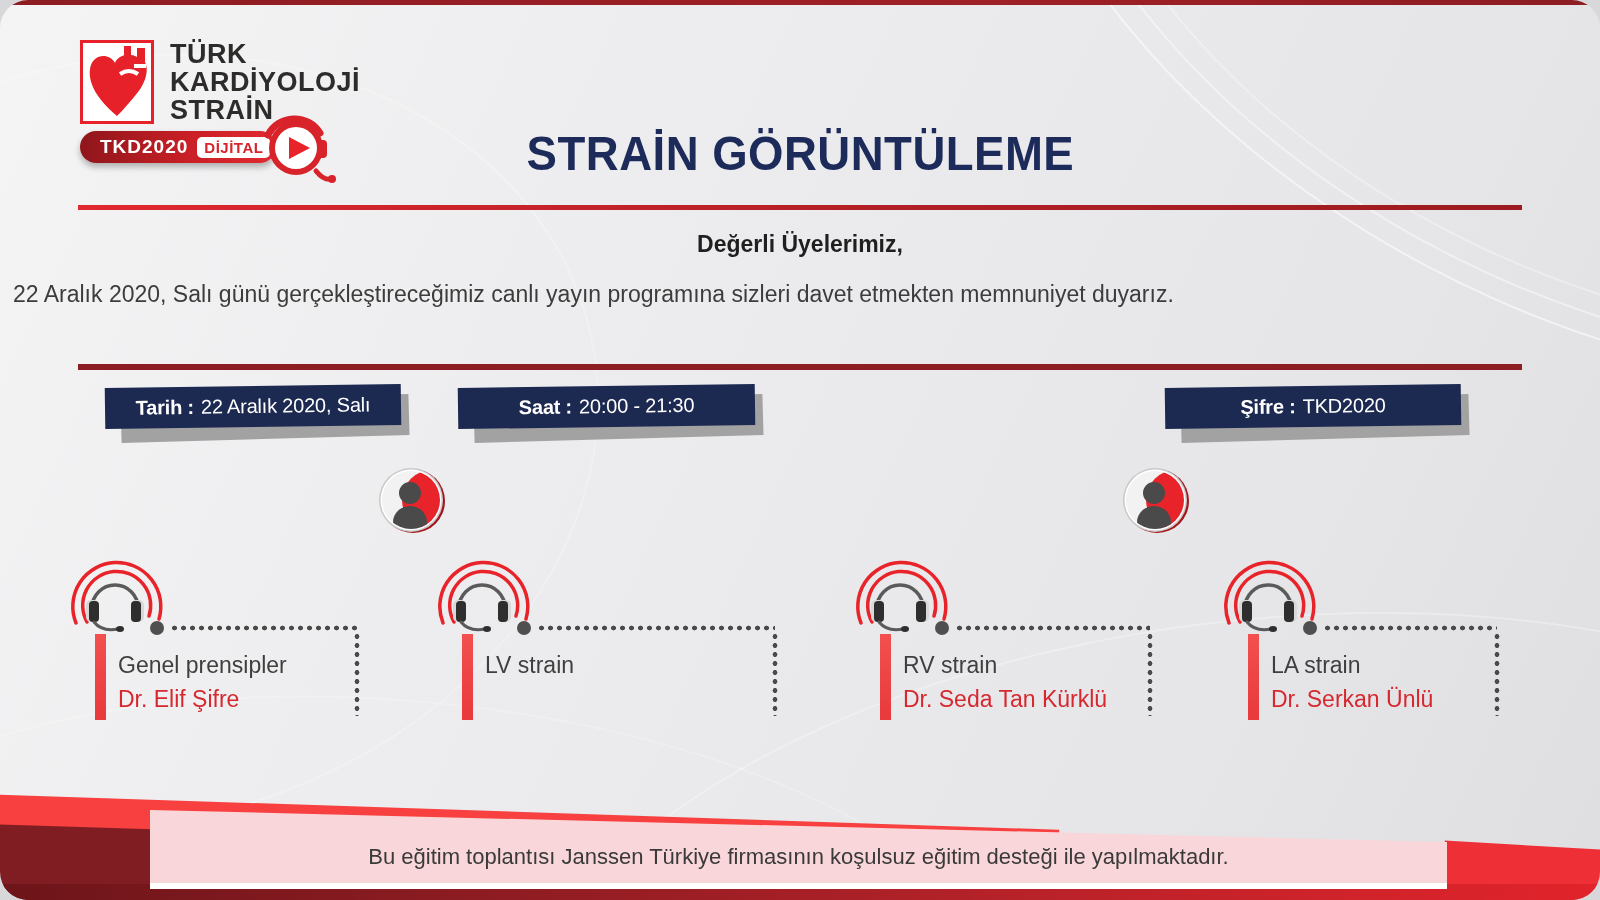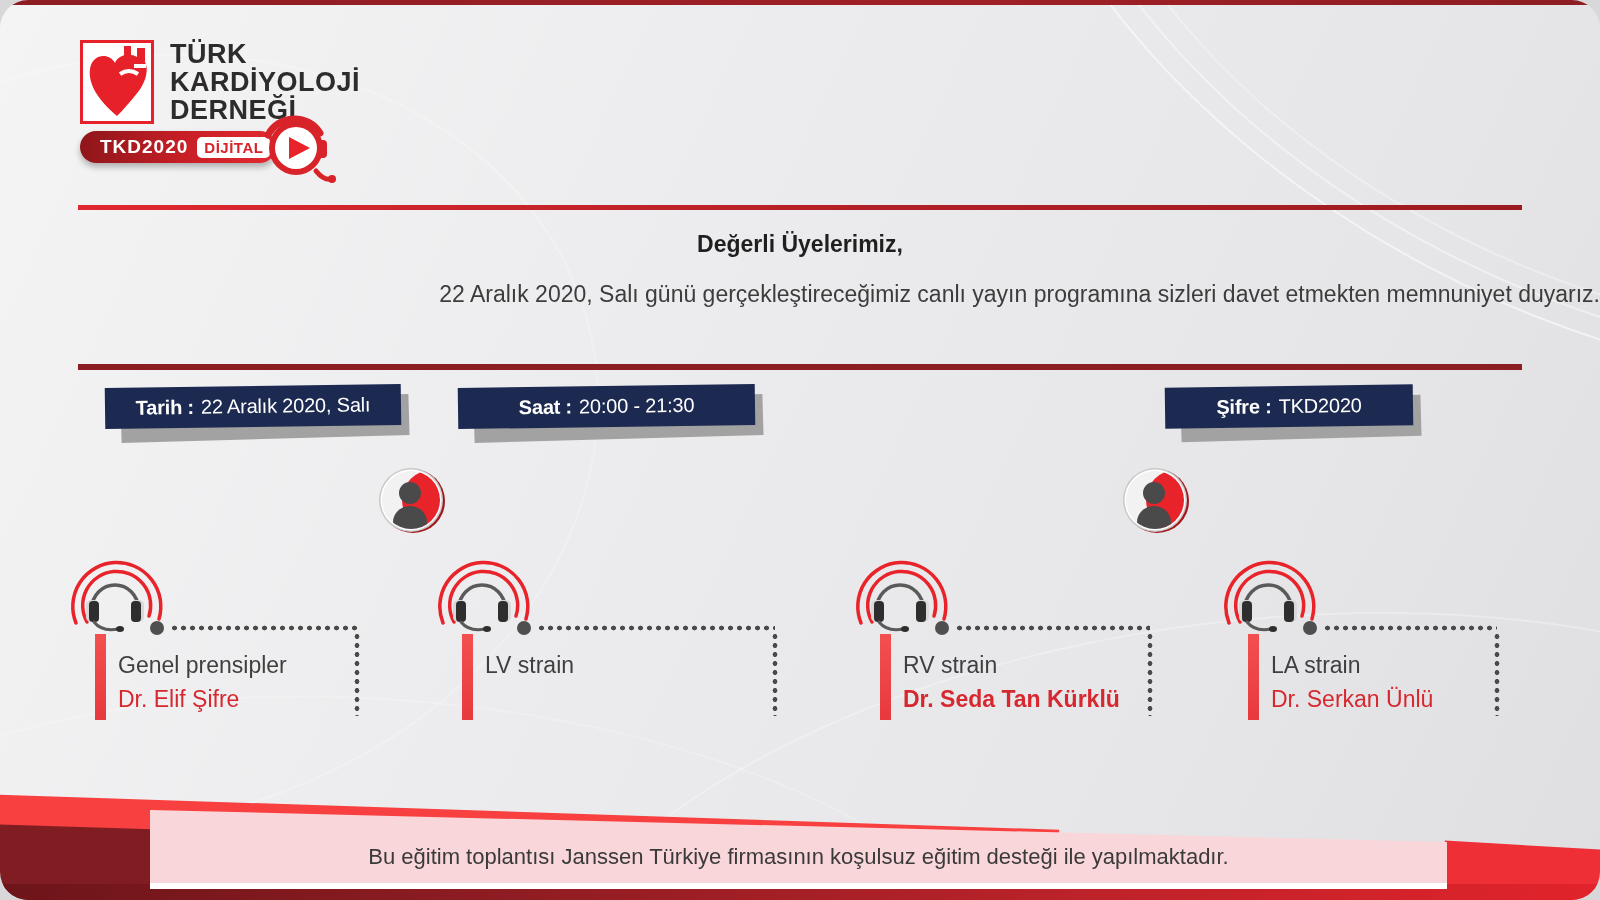--- a/index.html
+++ b/index.html
@@ -28,22 +28,22 @@
   
   .title{position:absolute;left:0;right:0;top:125px;text-align:center;z-index:5;
     color:#1d2b5a;font-size:49px;font-weight:bold;}
   .title span{display:inline-block;transform:scaleX(.93);letter-spacing:.5px;}
   .rule1{position:absolute;left:78px;right:78px;top:205px;height:5px;z-index:5;
     background:linear-gradient(to right,#e02830,#b31f26 55%,#9c1b20);}
   .rule2{position:absolute;left:78px;right:78px;top:364px;height:6px;z-index:5;background:#8c1d22;}
   
   .greeting{position:absolute;left:0;right:0;top:231px;text-align:center;z-index:5;
     font-size:23px;font-weight:bold;color:#1f1f1f;}
-  .invitation{position:absolute;left:0;right:0;top:281px;text-align:right;z-index:5;
-    font-size:23px;color:#3c3c3c;}
+  .invitation{position:absolute;left:0;right:0;top:281px;text-align:left;z-index:5;
+    font-size:23px;color:#3c3c3c;padding-left:13px;}
   .orgname{position:absolute;left:0;right:0;top:324px;text-align:center;z-index:5;
     font-size:23px;font-weight:bold;color:#1f1f1f;}
   
   .ibox{position:absolute;top:386px;height:41px;z-index:5;}
   .ibox .shadow{position:absolute;left:16px;top:12px;right:-8px;height:100%;
     background:#a2a2a2;transform:rotate(-1.6deg);}
   .ibox .face{position:absolute;inset:0;background:#1c2950;transform:rotate(-.8deg);
     display:flex;align-items:center;justify-content:center;color:#fff;font-size:20px;letter-spacing:-.2px;}
   .ibox .face b{margin-right:7px;}
   
@@ -96,56 +96,57 @@
   <svg class="logo-heart" width="74" height="84" viewBox="0 0 74 84">
     <rect x="1.5" y="1.5" width="71" height="81" fill="#ffffff" stroke="#e62129" stroke-width="3"></rect>
     <path d="M37 76 C 18 60 8 44 10 29 C 12 14 29 12 35 23 C 37 16 49 12 57 17 L 57 8 L 65 8 L 65 22 C 69 29 66 42 58 52 C 50 62 43 70 37 76 Z" fill="#e62129"></path>
     <rect x="44" y="6" width="7" height="10" fill="#e62129"></rect>
     <rect x="54" y="24" width="12" height="4" fill="#ffffff"></rect>
     <path d="M40 34 C 46 30 52 30 58 34" stroke="#ffffff" stroke-width="4" fill="none"></path>
   </svg>
   <div class="logo-text">
     <div>TÜRK</div>
     <div>KARDİYOLOJİ</div>
-    <div>DERNEĞİ</div>
+    <div>STRAİN</div>
   </div>
   <div class="badge">
     <span class="badge-main">TKD2020</span>
     <span class="badge-sub">DİJİTAL</span>
   </div>
   <svg class="play-icon" width="78" height="74" viewBox="0 0 78 74">
     <path d="M10 22 A 30 30 0 0 1 62 20" stroke="#d72329" stroke-width="7" fill="none" stroke-linecap="round"></path>
     <circle cx="38" cy="35" r="27" fill="#d72329"></circle>
     <circle cx="38" cy="35" r="21" fill="#ffffff"></circle>
     <path d="M31 24 L 52 35 L 31 46 Z" fill="#e8232a"></path>
     <rect x="60" y="27" width="9" height="18" rx="4" fill="#d72329"></rect>
     <path d="M58 58 Q 66 68 74 66" stroke="#d72329" stroke-width="5" fill="none" stroke-linecap="round"></path>
     <circle cx="74" cy="66" r="4" fill="#d72329"></circle>
   </svg>
 
+  <div class="title"><span>STRAİN GÖRÜNTÜLEME</span></div>
   <div class="rule1"></div>
   <div class="greeting">Değerli Üyelerimiz,</div>
   <div class="invitation">22 Aralık 2020, Salı günü gerçekleştireceğimiz canlı yayın programına sizleri davet etmekten memnuniyet duyarız.</div>
   <div class="rule2"></div>
 
   <div class="ibox" style="left:105px;width:296px;">
     <div class="shadow"></div>
     <div class="face">
         <b>Tarih :</b>
         <span>22 Aralık 2020, Salı</span>
       </div>
   </div>
   <div class="ibox" style="left:458px;width:297px;">
     <div class="shadow"></div>
     <div class="face">
         <b>Saat :</b>
         <span>20:00 - 21:30</span>
       </div>
   </div>
-  <div class="ibox" style="left:1165px;width:248px;">
+  <div class="ibox" style="left:1165px;width:296px;">
     <div class="shadow"></div>
     <div class="face">
         <b>Şifre :</b>
         <span>TKD2020</span>
       </div>
   </div>
 
   <svg class="avatar" style="left:377px;top:466px;" width="68" height="68" viewBox="0 0 68 68">
     <circle cx="36" cy="35" r="32" fill="#a3161c"></circle>
     <circle cx="34" cy="34" r="32" fill="#c9c9c9"></circle>
@@ -219,21 +220,21 @@
     <rect x="69" y="50" width="13" height="22" rx="5" fill="#d8d8d8"></rect>
     <rect x="69" y="51" width="10" height="21" rx="4" fill="#2e2e2e"></rect>
     <path d="M32 72 Q 40 82 56 79" stroke="#5a5a5a" stroke-width="3" fill="none" stroke-linecap="round"></path>
     <ellipse cx="58" cy="79" rx="4" ry="3" fill="#2e2e2e"></ellipse>
   </svg>
   <div class="spk-bar" style="left:880px;top:634px;"></div>
   <div class="dot" style="left:935px;top:621px;"></div>
   <div class="dots-h" style="left:955px;top:625px;width:195px;"></div>
   <div class="dots-v" style="left:1147px;top:632px;height:84px;"></div>
   <div class="spk-topic" style="left:903px;top:652px;">RV strain</div>
-  <div class="spk-name" style="left:903px;top:686px;font-weight:bold;">Dr. Seda Tan Kürklü</div>
+  <div class="spk-name" style="left:903px;top:686px;">Dr. Seda Tan Kürklü</div>
 
   <svg class="spk-icon" style="left:1215px;top:550px;" width="120" height="105" viewBox="0 0 120 105">
     <path d="M14 73 A 44 44 0 1 1 97 69" stroke="#e8232a" stroke-width="3.5" fill="none" stroke-linecap="round"></path>
     <path d="M25 72 A 34 34 0 1 1 87 66" stroke="#e8232a" stroke-width="3.5" fill="none" stroke-linecap="round"></path>
     <path d="M30 58 A 23 23 0 0 1 76 58" stroke="#5a5a5a" stroke-width="3.5" fill="none"></path>
     <rect x="24" y="50" width="13" height="22" rx="5" fill="#d8d8d8"></rect>
     <rect x="27" y="51" width="10" height="21" rx="4" fill="#2e2e2e"></rect>
     <rect x="69" y="50" width="13" height="22" rx="5" fill="#d8d8d8"></rect>
     <rect x="69" y="51" width="10" height="21" rx="4" fill="#2e2e2e"></rect>
     <path d="M32 72 Q 40 82 56 79" stroke="#5a5a5a" stroke-width="3" fill="none" stroke-linecap="round"></path>

